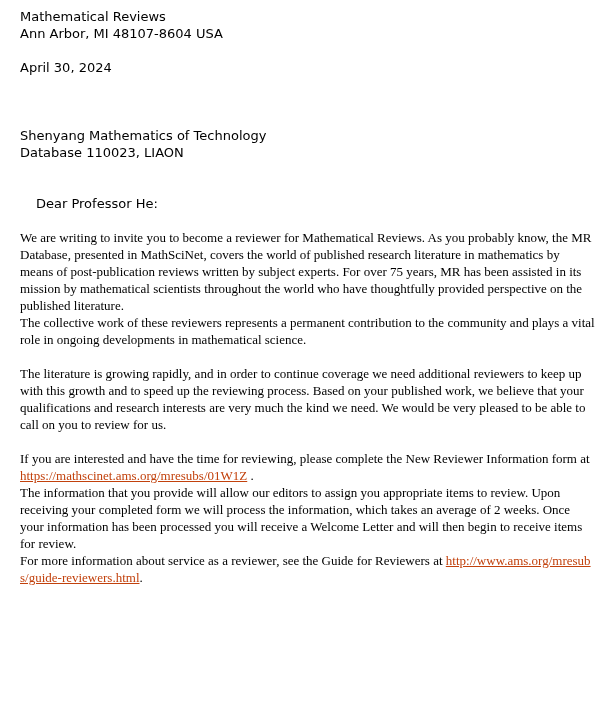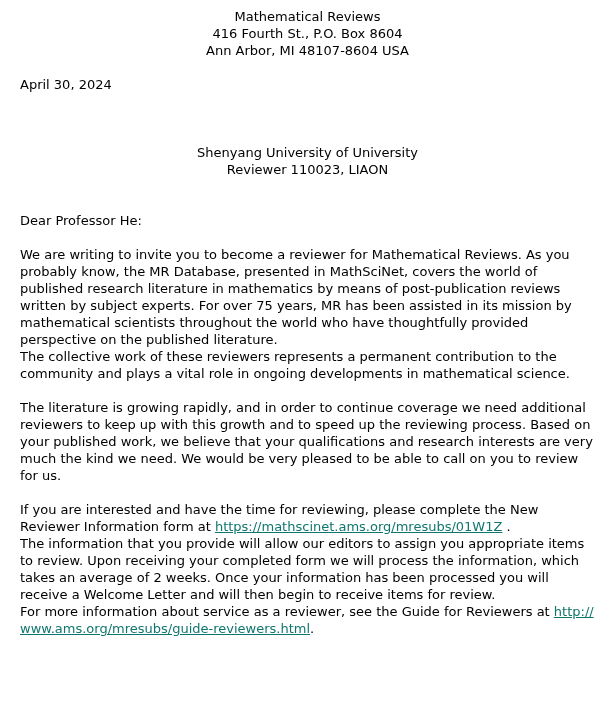--- a/index.html
+++ b/index.html
@@ -11,53 +11,53 @@
     width: 610px;
     min-height: 728px;
     box-sizing: border-box;
     padding: 8px 15px 4px 20px;
     font-family: "DejaVu Sans", "Liberation Sans", sans-serif;
     font-size: 13px;
     line-height: 17px;
     color: #000000;
     background: #ffffff;
   }
-  .block div { white-space: pre-wrap; text-align: center; }
+  .block div { white-space: pre-wrap; }
   .sender    { margin: 0 0 17px 0; }
   .date      { margin: 4px 0 51px 0; }
   .recipient { margin: 0 0 34px 0; }
-  .salutation{ margin: 0 0 17px 0; }
+  .salutation{ margin: 0 0 17px 16px; }
   .para {
     margin: 0 0 17px 0;
     white-space: pre-wrap;
+    font-family: Liberation Serif, serif;
   }
   .para:last-child { margin-bottom: 0; }
   a.link {
-    color: #0f766e;
+    color: #c2410c;
     text-decoration: underline;
     cursor: pointer;
     word-break: break-all;
   }
 </style>
 </head>
 <body>
 
 <div class="letter">
 
   <div class="block sender">
     <div>Mathematical Reviews</div>
-    <div>416 Fourth St., P.O. Box 8604</div>
     <div>Ann Arbor, MI 48107-8604 USA</div>
   </div>
 
   <div class="block date">April 30, 2024</div>
 
   <div class="block recipient">
-    <div>Shenyang University of University</div>
-    <div>Reviewer 110023, LIAON</div>
+    <div>Shenyang Mathematics of Technology</div>
+    <div>Database 110023, LIAON</div>
   </div>
 
   <div class="block salutation">Dear Professor He:</div>
 
   <p class="para">We are writing to invite you to become a reviewer for Mathematical Reviews. As you probably know, the MR Database, presented in MathSciNet, covers the world of published research literature in mathematics by means of post-publication reviews written by subject experts. For over 75 years, MR has been assisted in its mission by mathematical scientists throughout the world who have thoughtfully provided perspective on the published literature.
 The collective work of these reviewers represents a permanent contribution to the community and plays a vital role in ongoing developments in mathematical science.</p>
 
   <p class="para">The literature is growing rapidly, and in order to continue coverage we need additional reviewers to keep up with this growth and to speed up the reviewing process. Based on your published work, we believe that your qualifications and research interests are very much the kind we need. We would be very pleased to be able to call on you to review for us.</p>
 
   <p class="para"><span>If you are interested and have the time for reviewing, please complete the New Reviewer Information form at </span><a class="link" href="#">https://mathscinet.ams.org/mresubs/01W1Z</a><span> .

